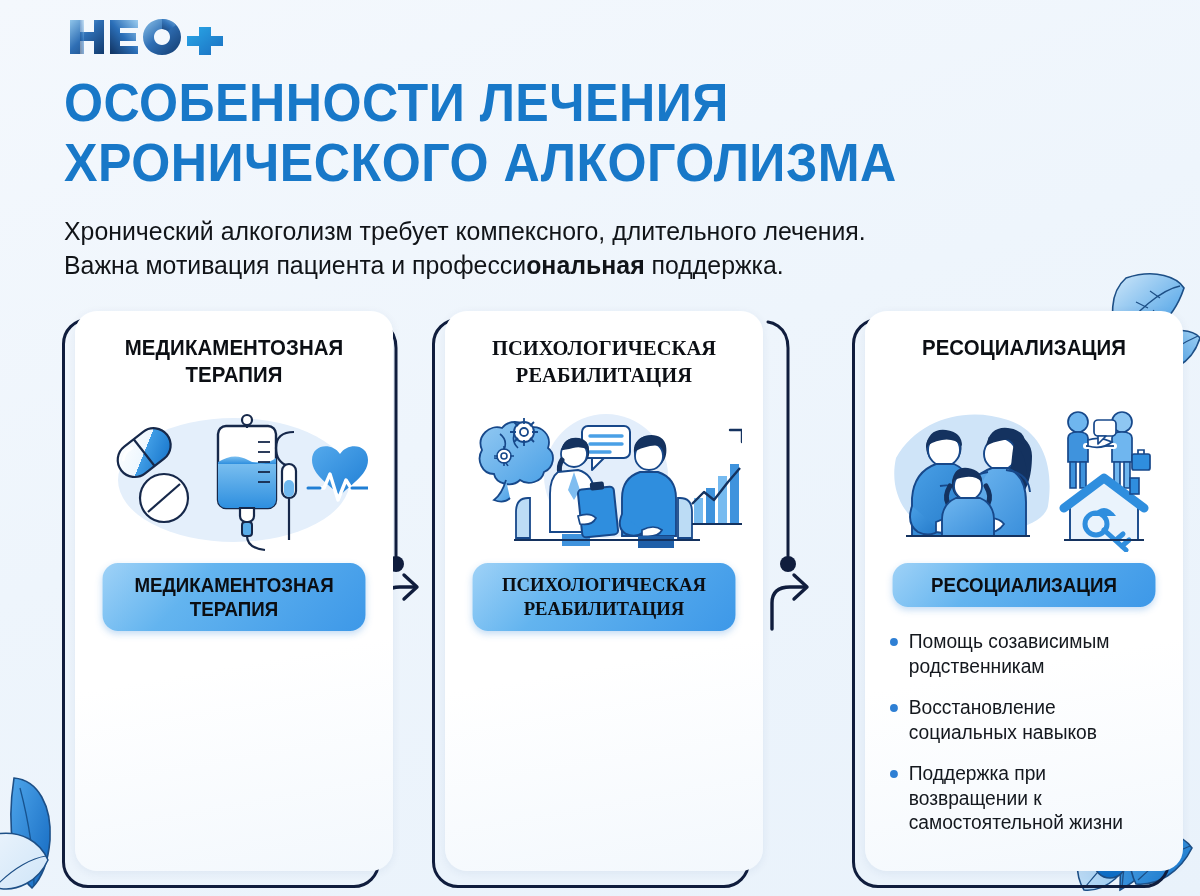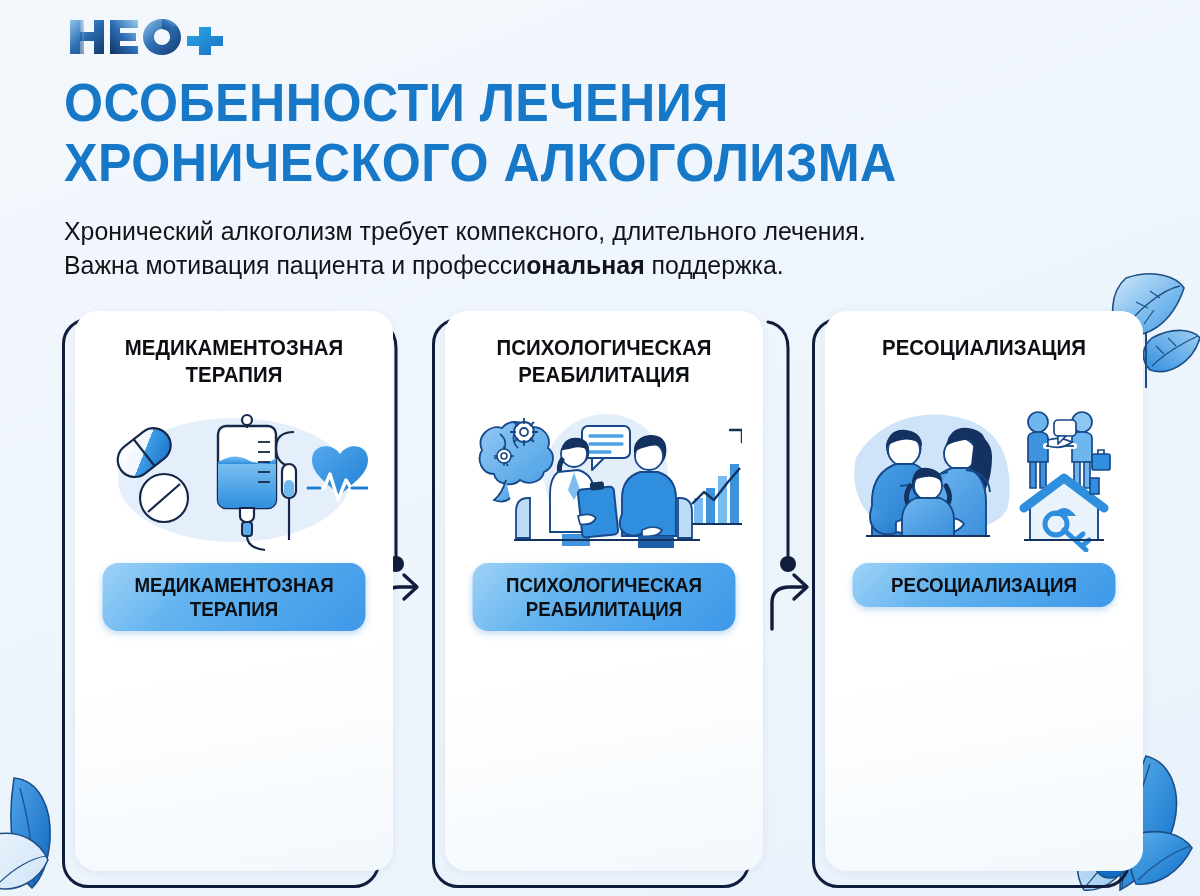--- a/index.html
+++ b/index.html
@@ -43,22 +43,22 @@
   .deco-br { right:0px; bottom:-6px; }
   .deco-bl { left:-10px; bottom:-4px; }
 
   
   .cards {
     position:absolute; left:0; top:318px; width:1048px; height:578px;
   }
 
   .card-wrap { position:absolute; top:0; width:318px; height:570px; }
   .card-wrap.c1 { left:62px; }
-  .card-wrap.c2 { left:432px; }
-  .card-wrap.c3 { left:812px; }
+  .card-wrap.c2 { left:432px;font-family:Liberation Serif, serif; }
+  .card-wrap.c3 { left:852px; }
 
   
   .frame {
     position:absolute; left:0; top:0; width:100%; height:100%;
     border:3px solid #101d3d;
     border-radius:26px;
   }
   
   .card {
     position:absolute; left:13px; top:-7px;
@@ -456,16 +456,21 @@
           <path d="M176 106 l40 -30 l40 30" fill="none" stroke="#2f8ede" stroke-width="9" stroke-linejoin="round" stroke-linecap="round"></path>
           <rect x="242" y="76" width="9" height="16" fill="#2f8ede" stroke="#17488a" stroke-width="1.6"></rect>
           <path d="M204 114 q12 -16 24 0 Z" fill="#2f8ede"></path>
           <circle cx="208" cy="122" r="11" fill="none" stroke="#2f8ede" stroke-width="5"></circle>
           <path d="M216 128 l22 20" stroke="#2f8ede" stroke-width="5" stroke-linecap="round"></path>
           <path d="M228 138 l7 -6 M234 144 l7 -6" stroke="#2f8ede" stroke-width="5" stroke-linecap="round"></path>
           <path d="M176 138 h80" stroke="#14325f" stroke-width="2.2"></path>
         </svg>
       </div>
       <div class="pill">РЕСОЦИАЛИЗАЦИЯ</div>
+      <ul class="bullets">
+        <li>Помощь созависимым родственникам</li>
+        <li>Восстановление социальных навыков</li>
+        <li>Поддержка при возвращении к самостоятельной жизни</li>
+      </ul>
     </div>
   </div>
 
 </div>
 
 </body></html>

